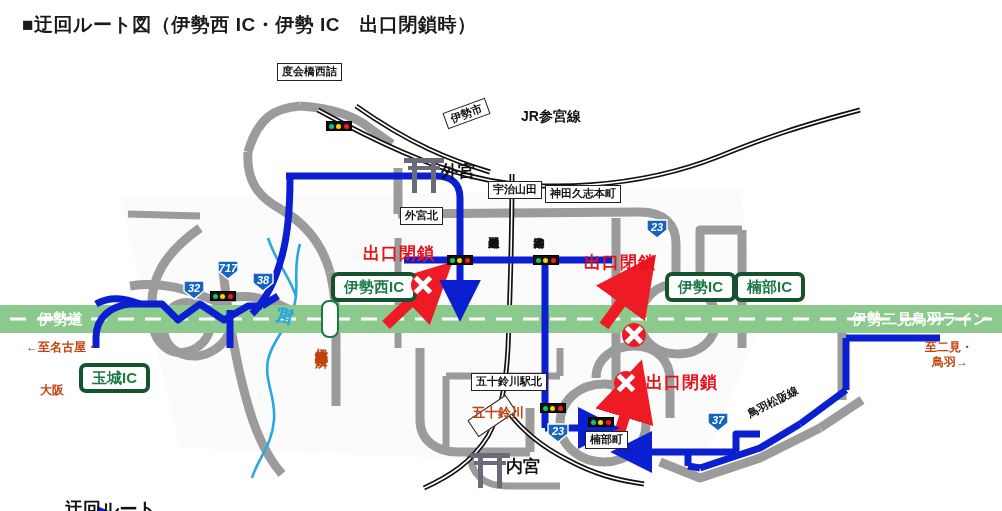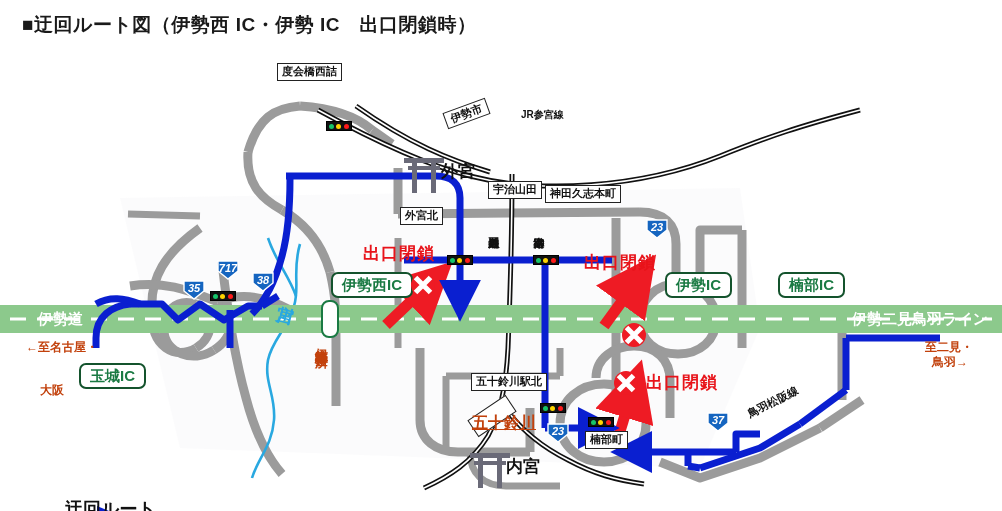--- a/index.html
+++ b/index.html
@@ -15,21 +15,21 @@
 
   
   #map{position:absolute;left:0;top:48px;width:1002px;height:463px;background:#ffffff;}
   #map svg{position:absolute;left:0;top:0;}
 
   
   .lbl{position:absolute;white-space:nowrap;}
 
   
   .icbox{
-    border:2px solid #14532d;border-radius:7px;background:#ffffff;
+    border:4px solid #14532d;border-radius:7px;background:#ffffff;
     color:#1a7a43;font-size:15px;font-weight:700;
     padding:3px 9px 4px 9px;line-height:1;
   }
   
   .sqbox{
     border:1px solid #222;background:#ffffff;color:#111;
     font-size:11px;font-weight:700;padding:2px 4px;line-height:1.05;
   }
   
   .stbox{
@@ -252,21 +252,21 @@
     <div class="lbl plain" style="left:40px;top:308px;margin-top:28px;">大阪</div>
 
     <div class="lbl plain" style="left:925px;top:293px;">至二見・</div>
     <div class="lbl plain" style="left:932px;top:308px;">鳥羽→</div>
 
     <div class="lbl vtxt plain" style="left:313px;top:290px;font-size:13px;letter-spacing:1px;">伊勢本線料金所</div>
 
     <div class="lbl icbox" style="left:79px;top:315px;">玉城IC</div>
     <div class="lbl icbox" style="left:331px;top:224px;">伊勢西IC</div>
     <div class="lbl icbox" style="left:665px;top:224px;">伊勢IC</div>
-    <div class="lbl icbox" style="left:778px;top:224px;">楠部IC</div>
+    <div class="lbl icbox" style="left:734px;top:224px;">楠部IC</div>
 
     <div class="lbl closed" style="left:363px;top:194px;">出口閉鎖</div>
     <div class="lbl closed" style="left:584px;top:203px;">出口閉鎖</div>
     <div class="lbl closed" style="left:646px;top:323px;">出口閉鎖</div>
 
     <div class="xbadge" style="left:410px;top:224px;">
       <svg width="26" height="26" viewBox="0 0 26 26">
         <circle cx="13" cy="13" r="12" fill="#ee1b24"></circle>
         <path d="M5.5,5.5 L20.5,20.5 M20.5,5.5 L5.5,20.5" stroke="#ffffff" stroke-width="5"></path>
       </svg>
@@ -280,32 +280,32 @@
     <div class="xbadge" style="left:613px;top:322px;">
       <svg width="26" height="26" viewBox="0 0 26 26">
         <circle cx="13" cy="13" r="12" fill="#ee1b24"></circle>
         <path d="M5.5,5.5 L20.5,20.5 M20.5,5.5 L5.5,20.5" stroke="#ffffff" stroke-width="5"></path>
       </svg>
     </div>
 
     <div class="lbl stbox tilt" style="left:444px;top:57px;">伊勢市</div>
     <div class="lbl sqbox" style="left:488px;top:133px;">宇治山田</div>
     <div class="lbl stbox tilt2" style="left:469px;top:358px;width:34px;height:14px;">&nbsp;</div>
-    <div class="lbl plain" style="left:472px;top:366px;font-size:16px;text-decoration:underline;">五十鈴川</div>
+    <div class="lbl plain" style="left:472px;top:358px;font-size:13px;">五十鈴川</div>
 
     <div class="lbl sqbox" style="left:277px;top:15px;">度会橋西詰</div>
     <div class="lbl sqbox" style="left:400px;top:159px;">外宮北</div>
     <div class="lbl sqbox" style="left:545px;top:137px;">神田久志本町</div>
     <div class="lbl sqbox" style="left:471px;top:325px;">五十鈴川駅北</div>
     <div class="lbl sqbox" style="left:585px;top:383px;">楠部町</div>
 
     <div class="lbl plainbig" style="left:441px;top:112px;">外宮</div>
     <div class="lbl plainbig" style="left:506px;top:407px;">内宮</div>
 
-    <div class="lbl railtxt" style="left:521px;top:60px;font-size:10px;">JR参宮線</div>
+    <div class="lbl railtxt" style="left:521px;top:60px;font-size:14px;">JR参宮線</div>
     <div class="lbl railtxt vtxt" style="left:486px;top:180px;">近鉄鳥羽線</div>
     <div class="lbl railtxt" style="left:745px;top:360px;transform:rotate(-27deg);transform-origin:left top;">鳥羽松阪線</div>
     <div class="lbl railtxt vtxt" style="left:531px;top:180px;">御幸道路</div>
 
     <div class="lbl river" style="left:283px;top:228px;transform:rotate(14deg);transform-origin:left top;">
       <span class="vtxt">宮川</span>
     </div>
 
     <div class="sig" style="left:326px;top:73px;">
       <i class="g"></i>
@@ -341,21 +341,21 @@
     <div class="shield" style="left:216px;top:212px;">
       <svg width="24" height="20" viewBox="0 0 24 20">
         <path d="M2,1 H22 V11 L12,19 L2,11 Z" fill="#1565c0" stroke="#ffffff" stroke-width="1.4"></path>
       </svg>
       <span>717</span>
     </div>
     <div class="shield" style="left:182px;top:232px;">
       <svg width="24" height="20" viewBox="0 0 24 20">
         <path d="M2,1 H22 V11 L12,19 L2,11 Z" fill="#1565c0" stroke="#ffffff" stroke-width="1.4"></path>
       </svg>
-      <span>35</span>
+      <span>32</span>
     </div>
     <div class="shield" style="left:251px;top:224px;">
       <svg width="24" height="20" viewBox="0 0 24 20">
         <path d="M2,1 H22 V11 L12,19 L2,11 Z" fill="#1565c0" stroke="#ffffff" stroke-width="1.4"></path>
       </svg>
       <span>38</span>
     </div>
     <div class="shield" style="left:645px;top:171px;">
       <svg width="24" height="20" viewBox="0 0 24 20">
         <path d="M2,1 H22 V11 L12,19 L2,11 Z" fill="#1565c0" stroke="#ffffff" stroke-width="1.4"></path>

